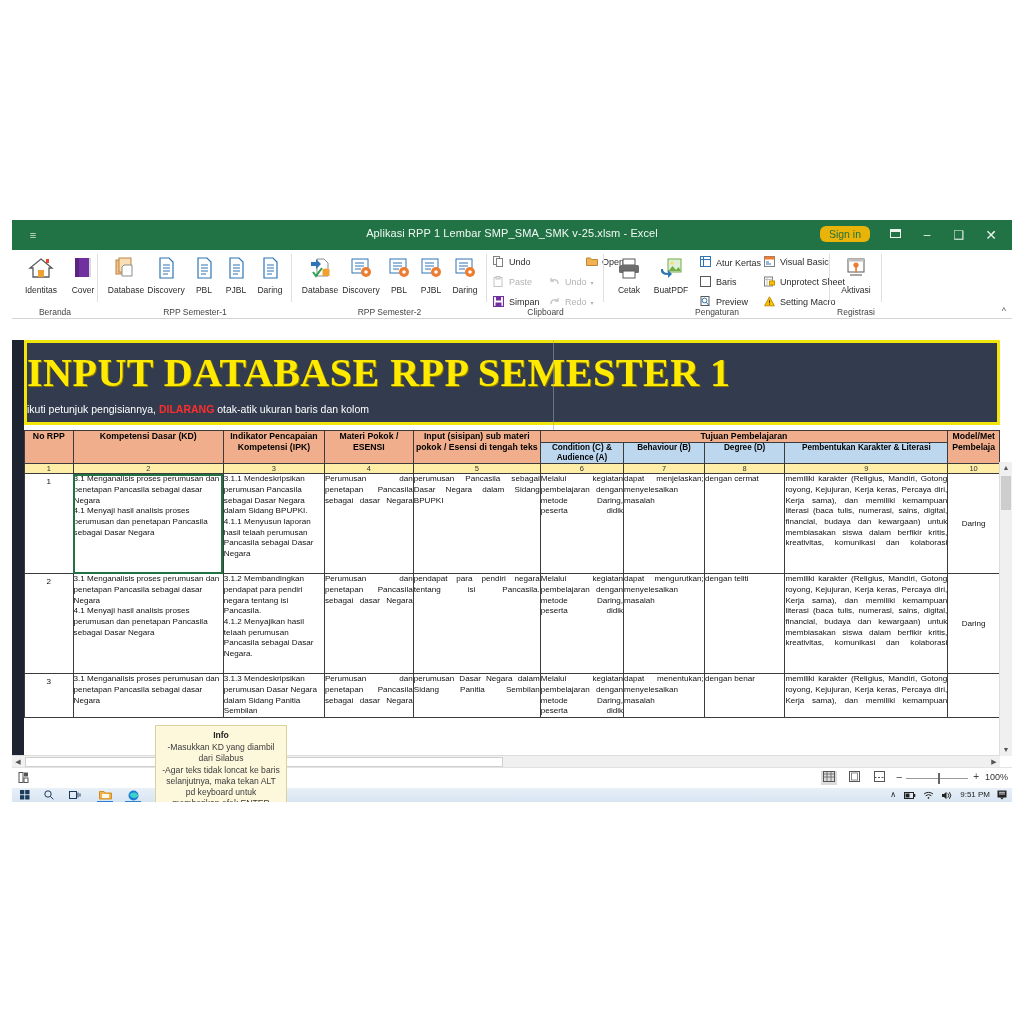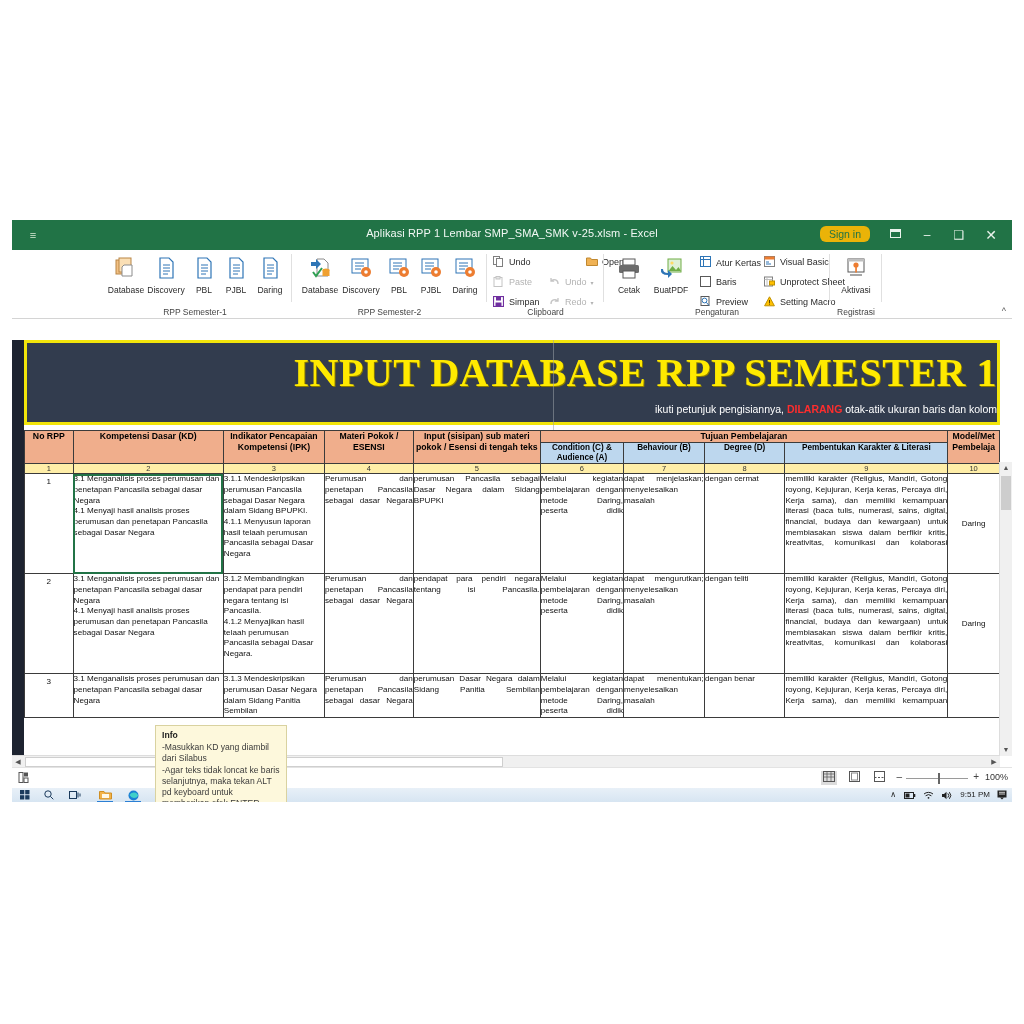--- a/index.html
+++ b/index.html
@@ -38,24 +38,24 @@
   .bigbtn .lb{font-size:8.5px;color:#2b2b2b;margin-top:2px;white-space:nowrap;}
   .smbtn{position:absolute;font-size:9px;color:#2b2b2b;white-space:nowrap;display:flex;align-items:center;gap:4px;}
   .smbtn.dim{color:#b3b3b3;}
   .smico{width:12px;height:12px;display:inline-block;}
   .collapse{position:absolute;right:6px;bottom:2px;font-size:9px;color:#555;}
 
   
   .sheet{position:absolute;left:0;right:0;top:120px;bottom:0;background:#fff;overflow:hidden;}
   .rowhdr{position:absolute;left:0;top:0;bottom:46px;width:12px;background:#1d2330;}
   .banner{position:absolute;left:12px;right:12px;top:0;height:85px;background:#323c4e;border:3px solid #f2e50b;box-sizing:border-box;}
-  .banner-title{position:absolute;left:0;right:0;top:6px;text-align:right;color:#ffea00;
+  .banner-title{position:absolute;left:0;right:0;top:6px;text-align:left;color:#ffea00;
     font-family:"Liberation Serif","DejaVu Serif",serif;font-weight:bold;font-size:40px;letter-spacing:.5px;
     text-shadow:1px 1px 0 #8a7a00;}
-  .banner-sub{position:absolute;left:0;right:0;bottom:7px;text-align:right;font-size:10.5px;color:#ffffff;}
+  .banner-sub{position:absolute;left:0;right:0;bottom:7px;text-align:left;font-size:10.5px;color:#ffffff;}
   .banner-sub .warn{color:#ff2d2d;font-weight:bold;}
   .vgrid{position:absolute;top:0;width:1px;background:#9aa0a6;opacity:.55;}
 
   table.grid{position:absolute;left:12px;top:90px;right:12px;border-collapse:collapse;table-layout:fixed;padding-left:32px;}
   table.grid td,table.grid th{border:1px solid #3b3b3b;padding:0;vertical-align:top;}
   th.hd{background:#f0ae8c;color:#000;font-size:8.7px;font-weight:bold;text-align:center;vertical-align:middle;padding:3px 2px;line-height:1.25;}
   th.sub{background:#bdd7ee;color:#000;font-size:8.2px;font-weight:bold;text-align:center;vertical-align:middle;padding:3px 2px;line-height:1.25;}
   td.numrow{background:#ffeea8;color:#333;font-size:7.5px;text-align:center;height:9px;line-height:9px;}
   td.cell{font-size:8.1px;color:#111;padding:2px 3px;line-height:1.32;background:#fff;}
   td.cell.j{text-align:justify;text-align-last:justify;}
@@ -112,20 +112,44 @@
           </svg>
     </div>
     <div class="winbtn wb-min">–</div>
     <div class="winbtn wb-max">❑</div>
     <div class="winbtn wb-close">✕</div>
   </div>
 
 
   <div class="ribbon">
 
+    <div class="rgroup" style="left:0;width:86px;">
+      <div class="bigbtn" style="left:3px;">
+        <div class="ic">
+          <svg width="26" height="24" viewBox="0 0 26 24">
+            <path d="M13 3 L24 12 L21 12 L21 21 L5 21 L5 12 L2 12 Z" fill="#fff" stroke="#595959" stroke-width="1.3"></path>
+            <rect x="10" y="14" width="6" height="7" fill="#f0a030"></rect>
+            <rect x="18" y="3" width="3" height="4" fill="#e8452c"></rect>
+          </svg>
+        </div>
+        <div class="lb">Identitas</div>
+      </div>
+      <div class="bigbtn" style="left:45px;">
+        <div class="ic">
+          <svg width="22" height="24" viewBox="0 0 22 24">
+            <rect x="3" y="2" width="16" height="19" fill="#7030a0"></rect>
+            <rect x="3" y="2" width="4" height="19" fill="#5b2480"></rect>
+            <rect x="17" y="2" width="2" height="19" fill="#d9d9d9"></rect>
+          </svg>
+        </div>
+        <div class="lb">Cover</div>
+      </div>
+      <div class="gsep"></div>
+      <div class="glabel">Beranda</div>
+    </div>
 
     <div class="rgroup" style="left:86px;width:194px;">
       <div class="bigbtn" style="left:2px;">
         <div class="ic">
           <svg width="24" height="24" viewBox="0 0 24 24">
             <rect x="2" y="4" width="12" height="14" fill="#f2c185" stroke="#b98545"></rect>
             <rect x="5" y="2" width="12" height="14" fill="#fadfb5" stroke="#b98545"></rect>
             <path d="M10 9 h8 v11 h-10 v-9 z" fill="#fff" stroke="#8c8c8c"></path>
           </svg>
         </div>
@@ -484,21 +508,21 @@
         <td class="cell j">perumusan Dasar Negara dalam Sidang Panitia Sembilan</td>
         <td class="cell j">Melalui kegiatan pembelajaran dengan metode Daring, peserta didik</td>
         <td class="cell j">dapat menentukan; menyelesaikan masalah</td>
         <td class="cell">dengan benar</td>
         <td class="cell j">memiliki karakter (Religius, Mandiri, Gotong royong, Kejujuran, Kerja keras, Percaya diri, Kerja sama), dan memiliki kemampuan</td>
         <td class="cell c"></td>
       </tr>
     </tbody>
         </table>
 
-    <div class="tooltip" style="left:143px;top:385px;">
+    <div class="tooltip" style="left:143px;top:385px;text-align:center;">
       <div class="tt-title">Info</div>
       <div>-Masukkan KD yang diambil dari Silabus</div>
       <div>-Agar teks tidak loncat ke baris selanjutnya, maka tekan ALT pd keyboard untuk memberikan efek ENTER dalam 1 baris</div>
     </div>
 
     <div class="vscroll">
       <div class="varrow" style="top:0;">▲</div>
       <div class="vthumb" style="top:14px;"></div>
       <div class="varrow" style="bottom:0;">▼</div>
     </div>

